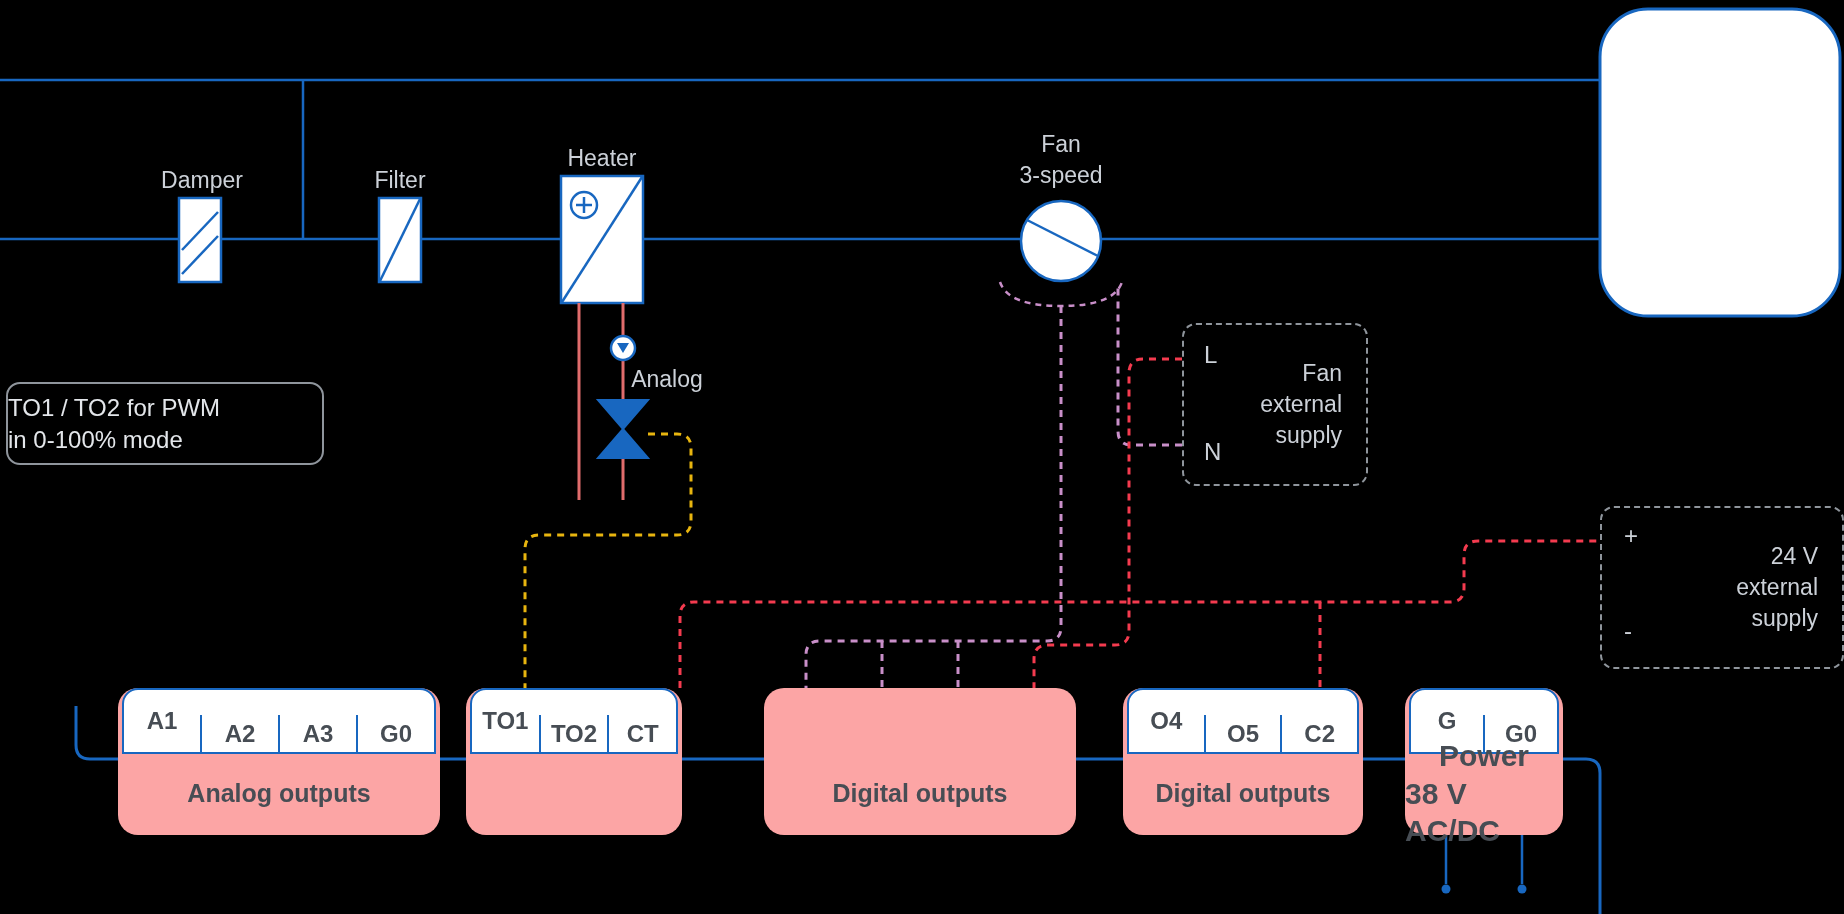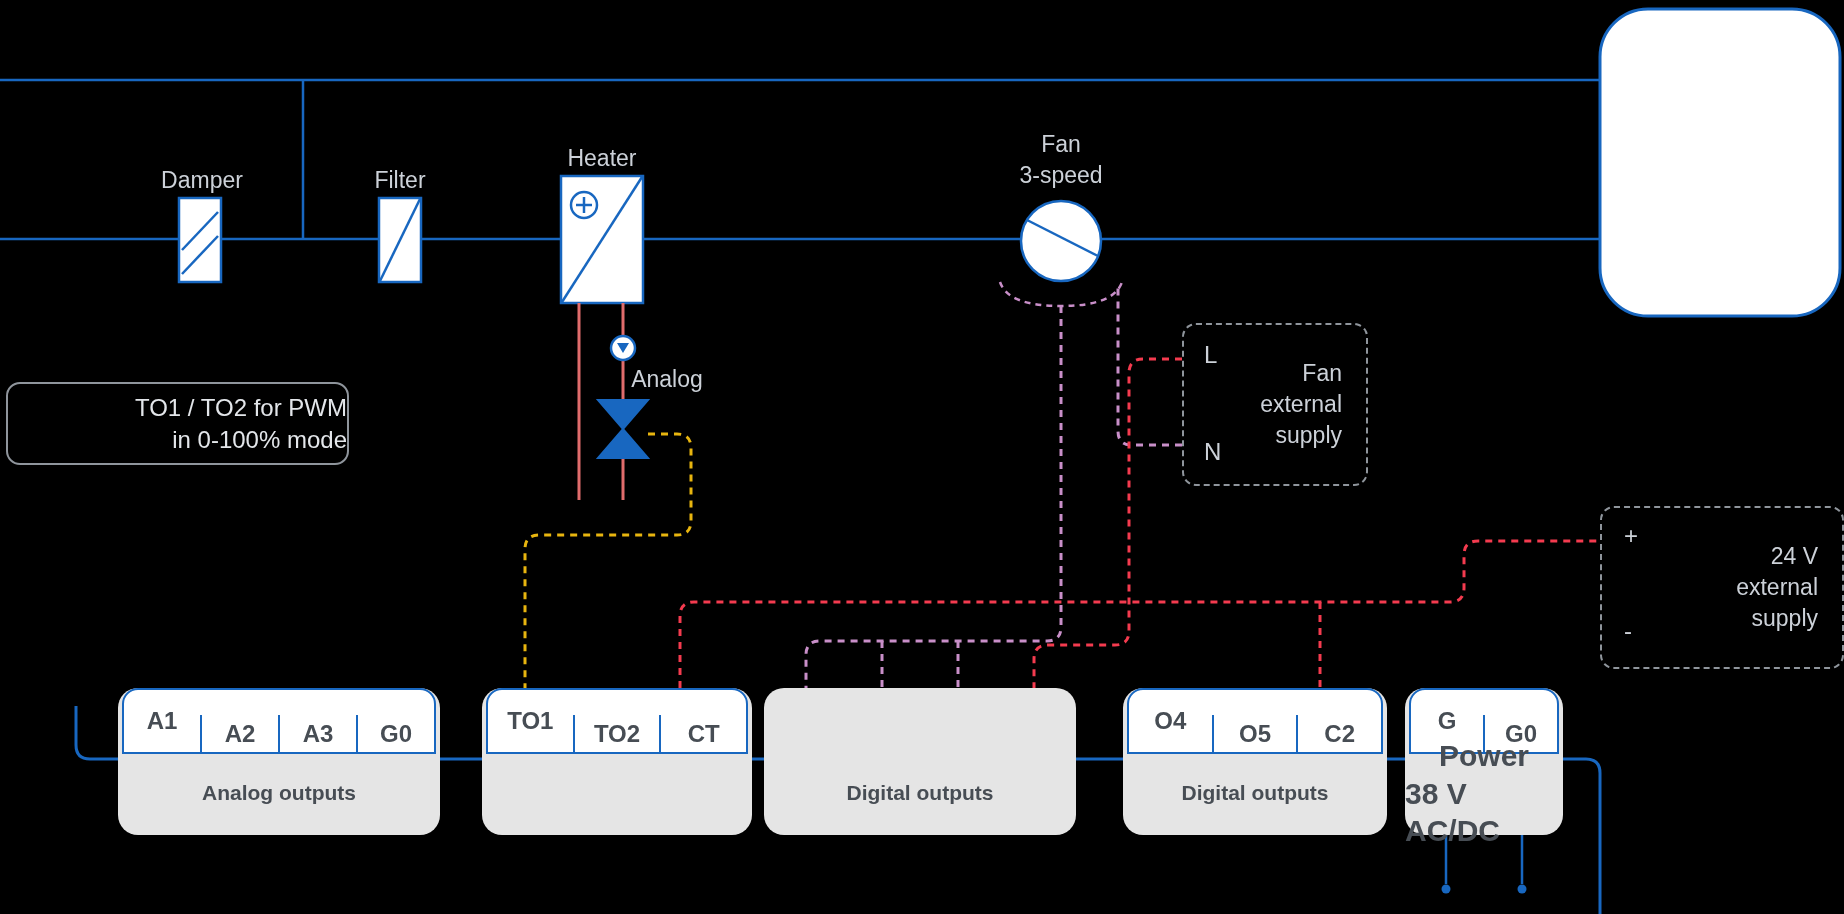--- a/index.html
+++ b/index.html
@@ -6,45 +6,45 @@
   #stage{
     position:relative;width:1844px;height:914px;background:#000;overflow:hidden;
     font-family:"Liberation Sans","DejaVu Sans",sans-serif;
   }
   #wires-svg{position:absolute;left:0;top:0;z-index:1;}
   #wires-svg text{fill:#ccd1d8;font-size:23px;font-family:"Liberation Sans","DejaVu Sans",sans-serif;}
 
   .note{
     position:absolute;left:6px;top:382px;width:314px;height:79px;z-index:2;
     border:2px solid #8f959c;border-radius:14px;color:#e3e6ea;font-size:24px;
-    display:flex;flex-direction:column;align-items:flex-end;justify-content:center;line-height:1.3;padding-left:25px;
+    display:flex;flex-direction:column;align-items:flex-start;justify-content:center;line-height:1.3;
   }
   .supplybox{
     position:absolute;z-index:2;border:2px dashed #8f959c;border-radius:14px;
     color:#ccd1d8;font-size:23px;
   }
   .supplybox .term{position:absolute;font-size:24px;}
   .supplybox .slabel{
     position:absolute;right:24px;top:50%;transform:translateY(-50%);
     text-align:right;line-height:1.35;
   }
   .tblock{
-    position:absolute;top:688px;height:147px;background:#e5e5e5;border-radius:20px;
+    position:absolute;top:688px;height:147px;background:#fca5a5;border-radius:20px;
     z-index:2;color:#474d54;
   }
   .trow{
     position:absolute;top:0;left:4px;right:4px;height:62px;display:flex;
     background:#fff;border:2px solid #1867c0;border-radius:16px 16px 0 0;overflow:hidden;
   }
   .tcell{flex:1;display:flex;align-items:center;justify-content:center;font-weight:700;font-size:24px;}
   .tcell + .tcell{border-left:2px solid #1867c0;margin-top:25px;}
   .tcaption{
     position:absolute;top:64px;bottom:0;left:0;right:0;
     display:flex;flex-direction:column;align-items:center;justify-content:center;
-    font-weight:700;font-size:21px;line-height:1.25;
+    font-weight:700;font-size:25px;line-height:1.25;
   }
   .tblock.power .tcaption{font-size:30px;}
 </style>
 </head>
 <body>
 
 <div id="stage">
 
   <svg id="wires-svg" width="1844" height="914" viewBox="0 0 1844 914">
 
@@ -159,35 +159,35 @@
       <div class="tcell">A1</div>
       <div class="tcell">A2</div>
       <div class="tcell">A3</div>
       <div class="tcell">G0</div>
     </div>
     <div class="tcaption">
       <div>Analog outputs</div>
     </div>
   </div>
 
-  <div class="tblock" style="left:482px;width:270px">
+  <div class="tblock" style="left:466px;width:216px">
     <div class="trow">
       <div class="tcell">TO1</div>
       <div class="tcell">TO2</div>
       <div class="tcell">CT</div>
     </div>
   </div>
 
   <div class="tblock" style="left:764px;width:312px">
     <div class="tcaption">
       <div>Digital outputs</div>
     </div>
   </div>
 
-  <div class="tblock" style="left:1123px;width:264px">
+  <div class="tblock" style="left:1123px;width:240px">
     <div class="trow">
       <div class="tcell">O4</div>
       <div class="tcell">O5</div>
       <div class="tcell">C2</div>
     </div>
     <div class="tcaption">
       <div>Digital outputs</div>
     </div>
   </div>
 

